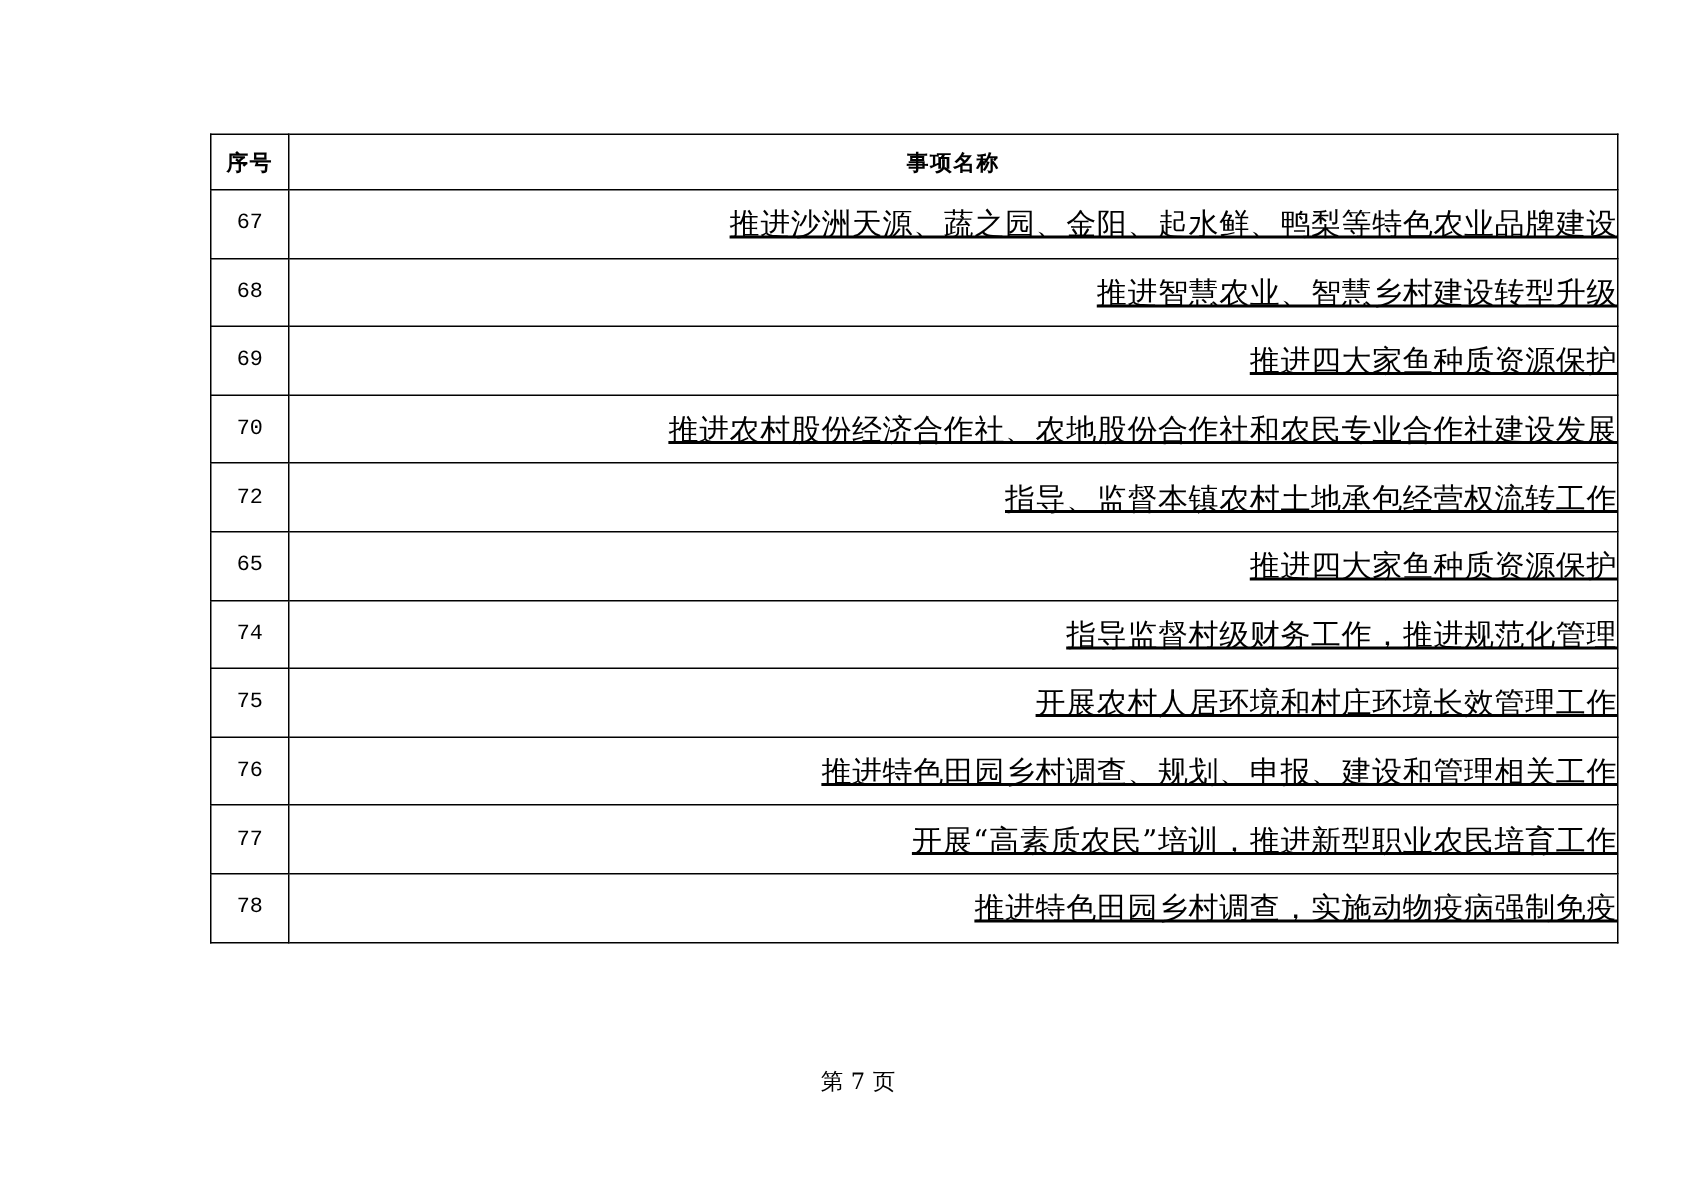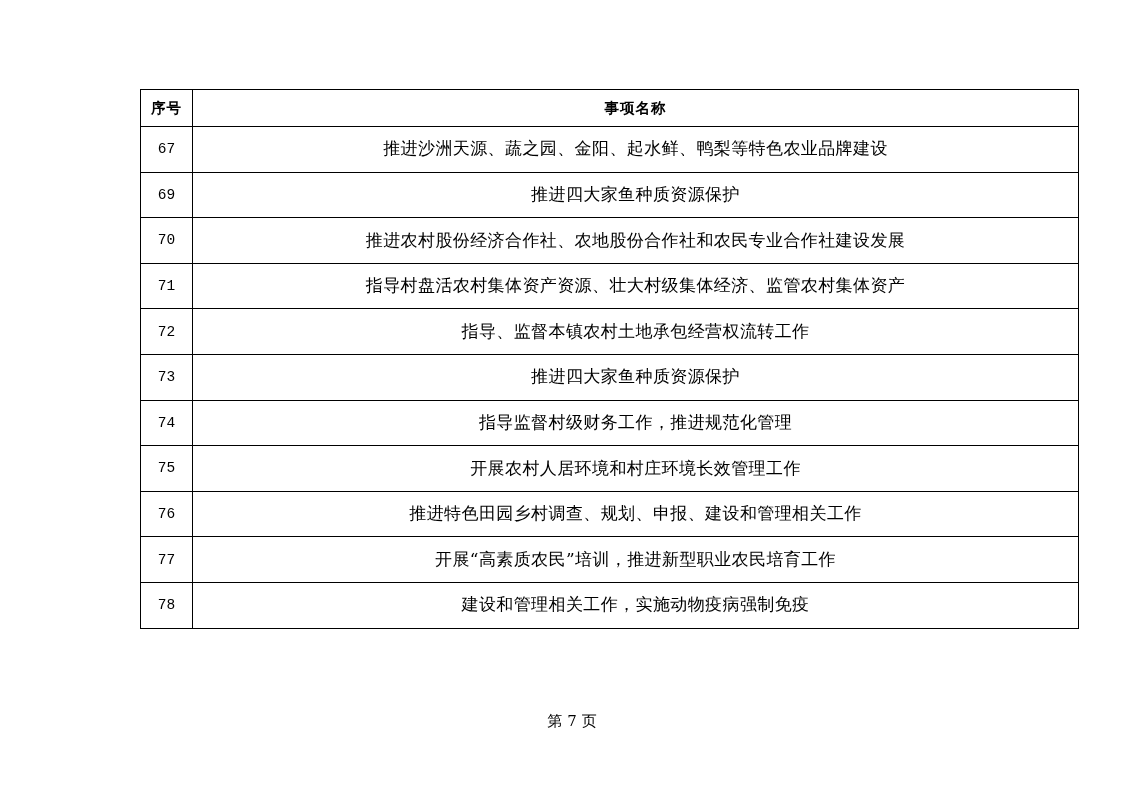--- a/index.html
+++ b/index.html
@@ -51,25 +51,26 @@
   }
   tbody td {
     height: 44.6px;
   }
   .cell-no {
     text-align: center;
     font-size: 14.5px;
     font-family: Liberation Mono, monospace;
   }
   .cell-name {
-    text-align: center;
-    font-size: 17px;
+    text-align: right;
+    font-size: 20px;
     padding-left: 12px;
     letter-spacing: 0.4px;
     line-height: 1.4;
+    text-decoration: underline;
   }
   .page-footer {
     position: absolute;
     left: 0;
     top: 712px;
     width: 1122px;
     text-align: center;
     font-size: 15px;
     letter-spacing: 2px;
     padding-left: 12px;
@@ -93,58 +94,58 @@
         <th>序号</th>
         <th>事项名称</th>
       </tr>
     </thead>
     <tbody>
       <tr>
         <td class="cell-no">67</td>
         <td class="cell-name">推进沙洲天源、蔬之园、金阳、起水鲜、鸭梨等特色农业品牌建设</td>
       </tr>
       <tr>
+        <td class="cell-no">68</td>
+        <td class="cell-name">推进智慧农业、智慧乡村建设转型升级</td>
+      </tr>
+      <tr>
         <td class="cell-no">69</td>
         <td class="cell-name">推进四大家鱼种质资源保护</td>
       </tr>
       <tr>
         <td class="cell-no">70</td>
         <td class="cell-name">推进农村股份经济合作社、农地股份合作社和农民专业合作社建设发展</td>
       </tr>
       <tr>
-        <td class="cell-no">71</td>
-        <td class="cell-name">指导村盘活农村集体资产资源、壮大村级集体经济、监管农村集体资产</td>
-      </tr>
-      <tr>
         <td class="cell-no">72</td>
         <td class="cell-name">指导、监督本镇农村土地承包经营权流转工作</td>
       </tr>
       <tr>
-        <td class="cell-no">73</td>
+        <td class="cell-no">65</td>
         <td class="cell-name">推进四大家鱼种质资源保护</td>
       </tr>
       <tr>
         <td class="cell-no">74</td>
         <td class="cell-name">指导监督村级财务工作，推进规范化管理</td>
       </tr>
       <tr>
         <td class="cell-no">75</td>
         <td class="cell-name">开展农村人居环境和村庄环境长效管理工作</td>
       </tr>
       <tr>
         <td class="cell-no">76</td>
         <td class="cell-name">推进特色田园乡村调查、规划、申报、建设和管理相关工作</td>
       </tr>
       <tr>
         <td class="cell-no">77</td>
         <td class="cell-name">开展“高素质农民”培训，推进新型职业农民培育工作</td>
       </tr>
       <tr>
         <td class="cell-no">78</td>
-        <td class="cell-name">建设和管理相关工作，实施动物疫病强制免疫</td>
+        <td class="cell-name">推进特色田园乡村调查，实施动物疫病强制免疫</td>
       </tr>
     </tbody>
   </table>
 
   <div class="page-footer">
     <span>第</span><span class="pf-num">7</span><span>页</span>
   </div>
 
 </div>
 

